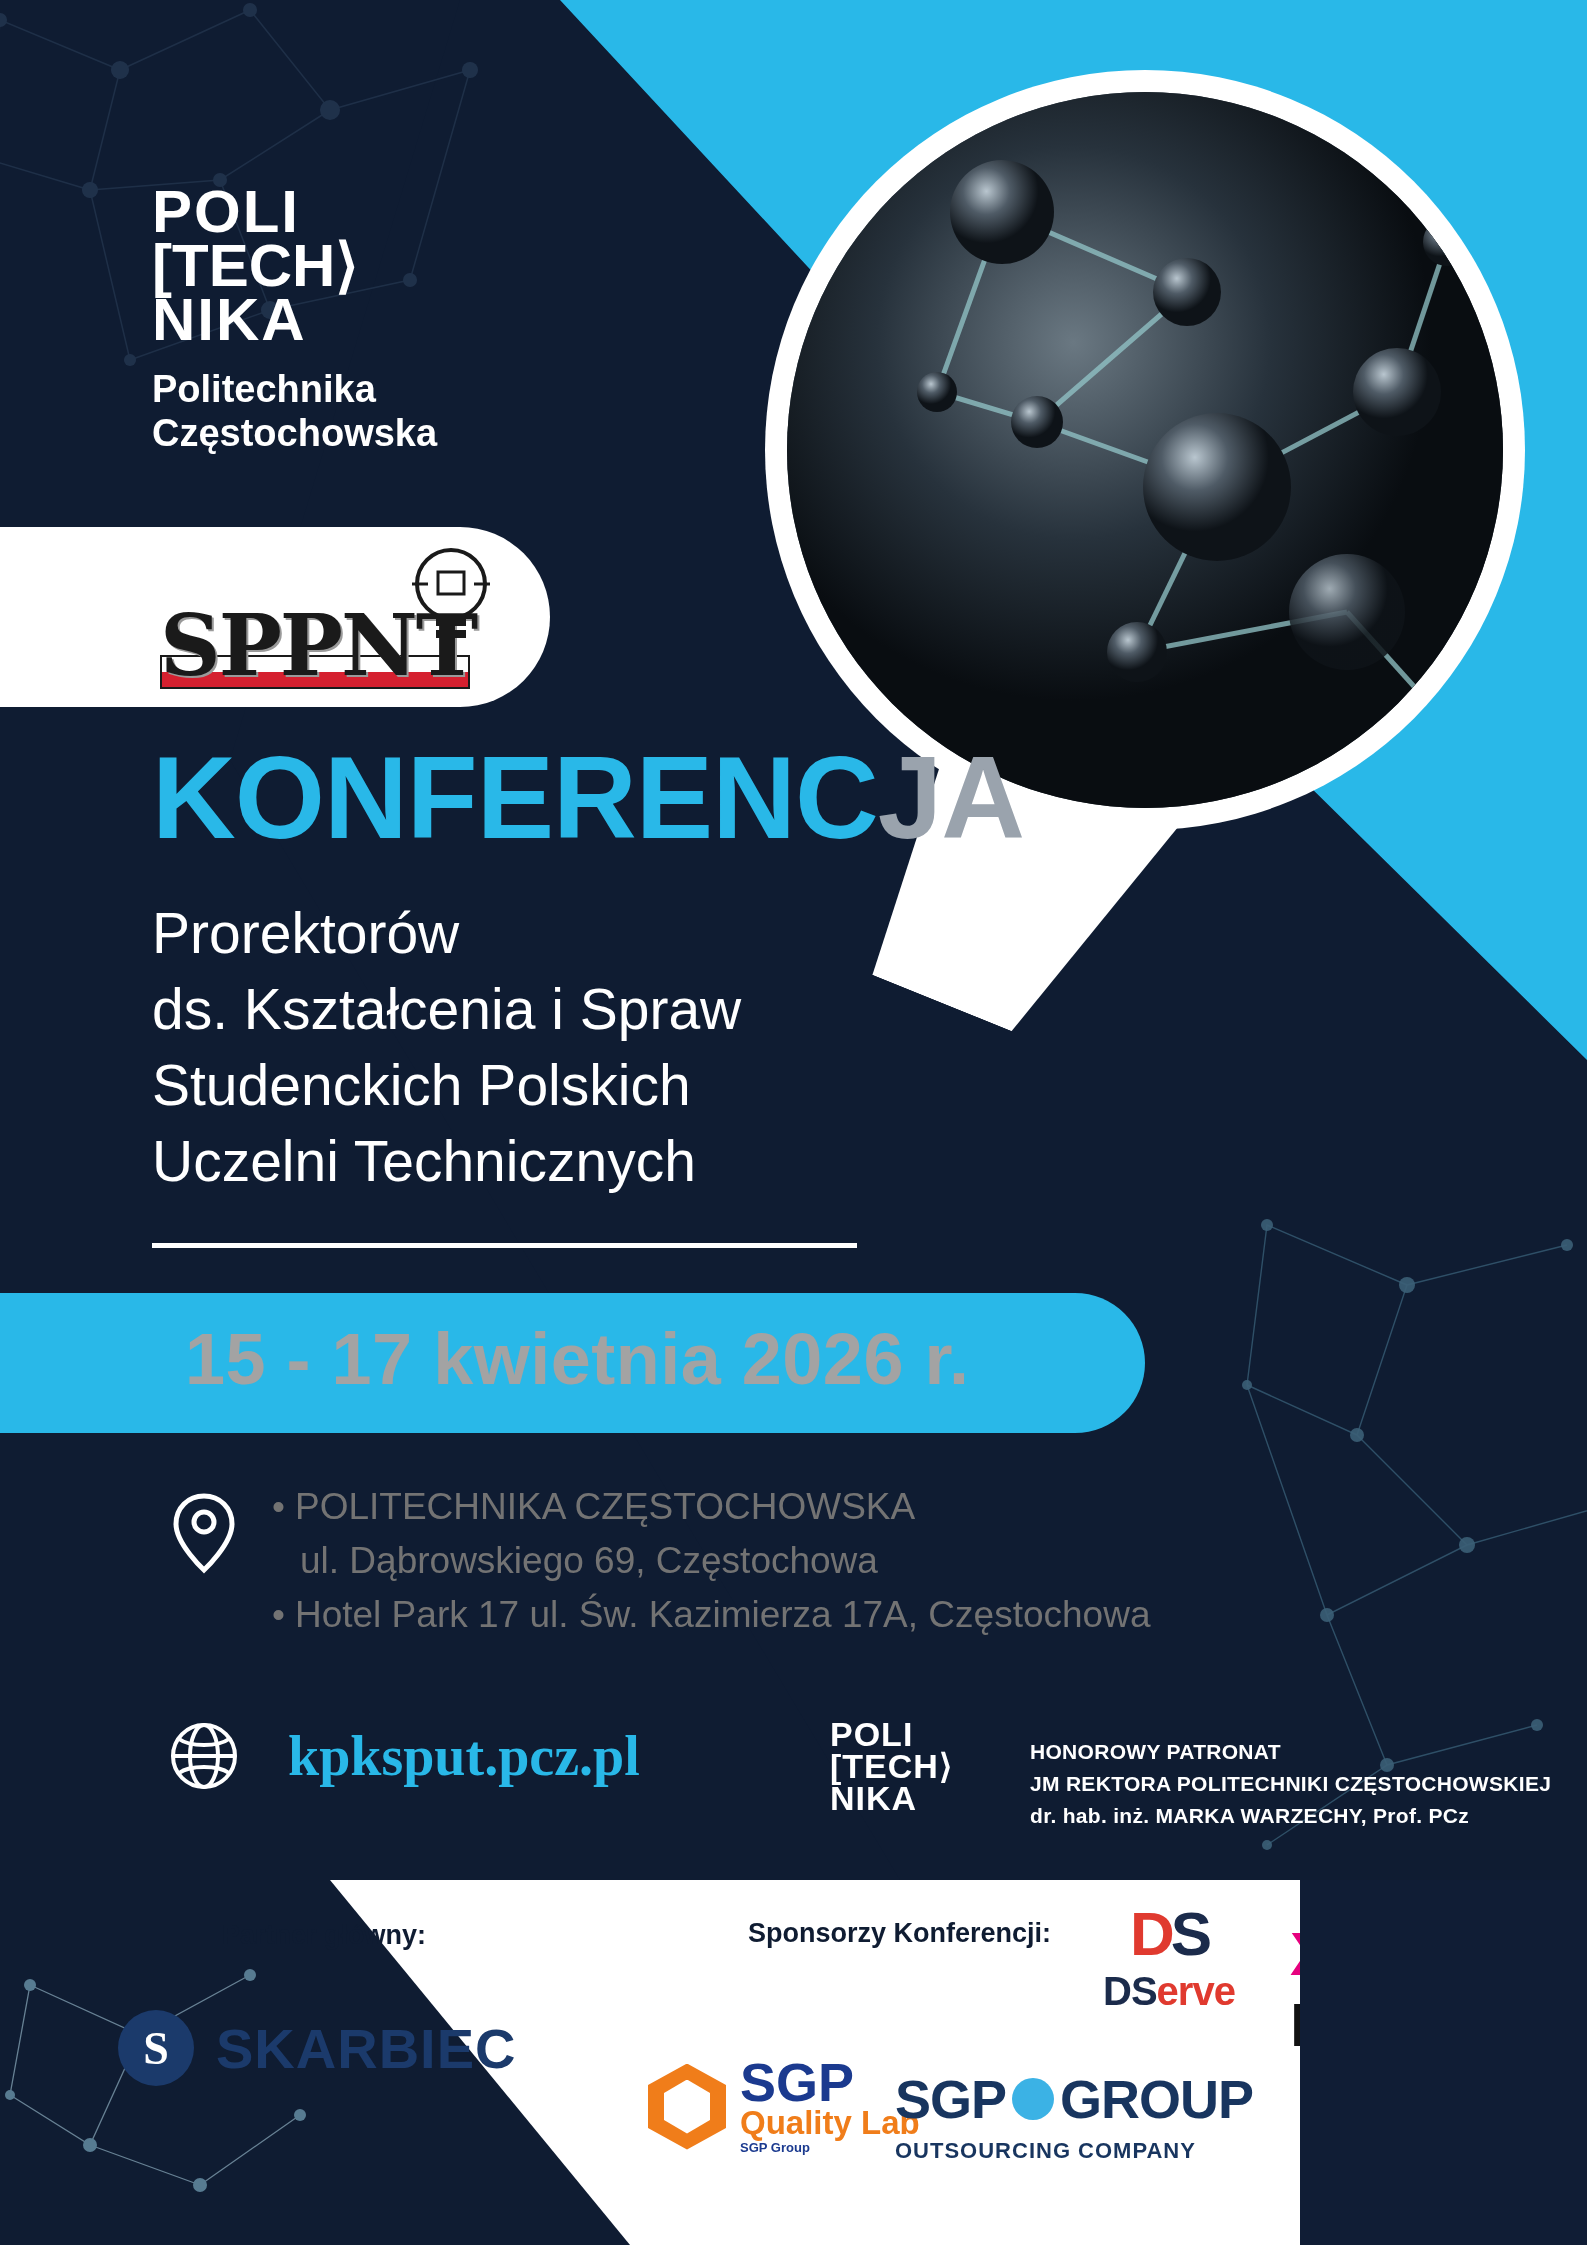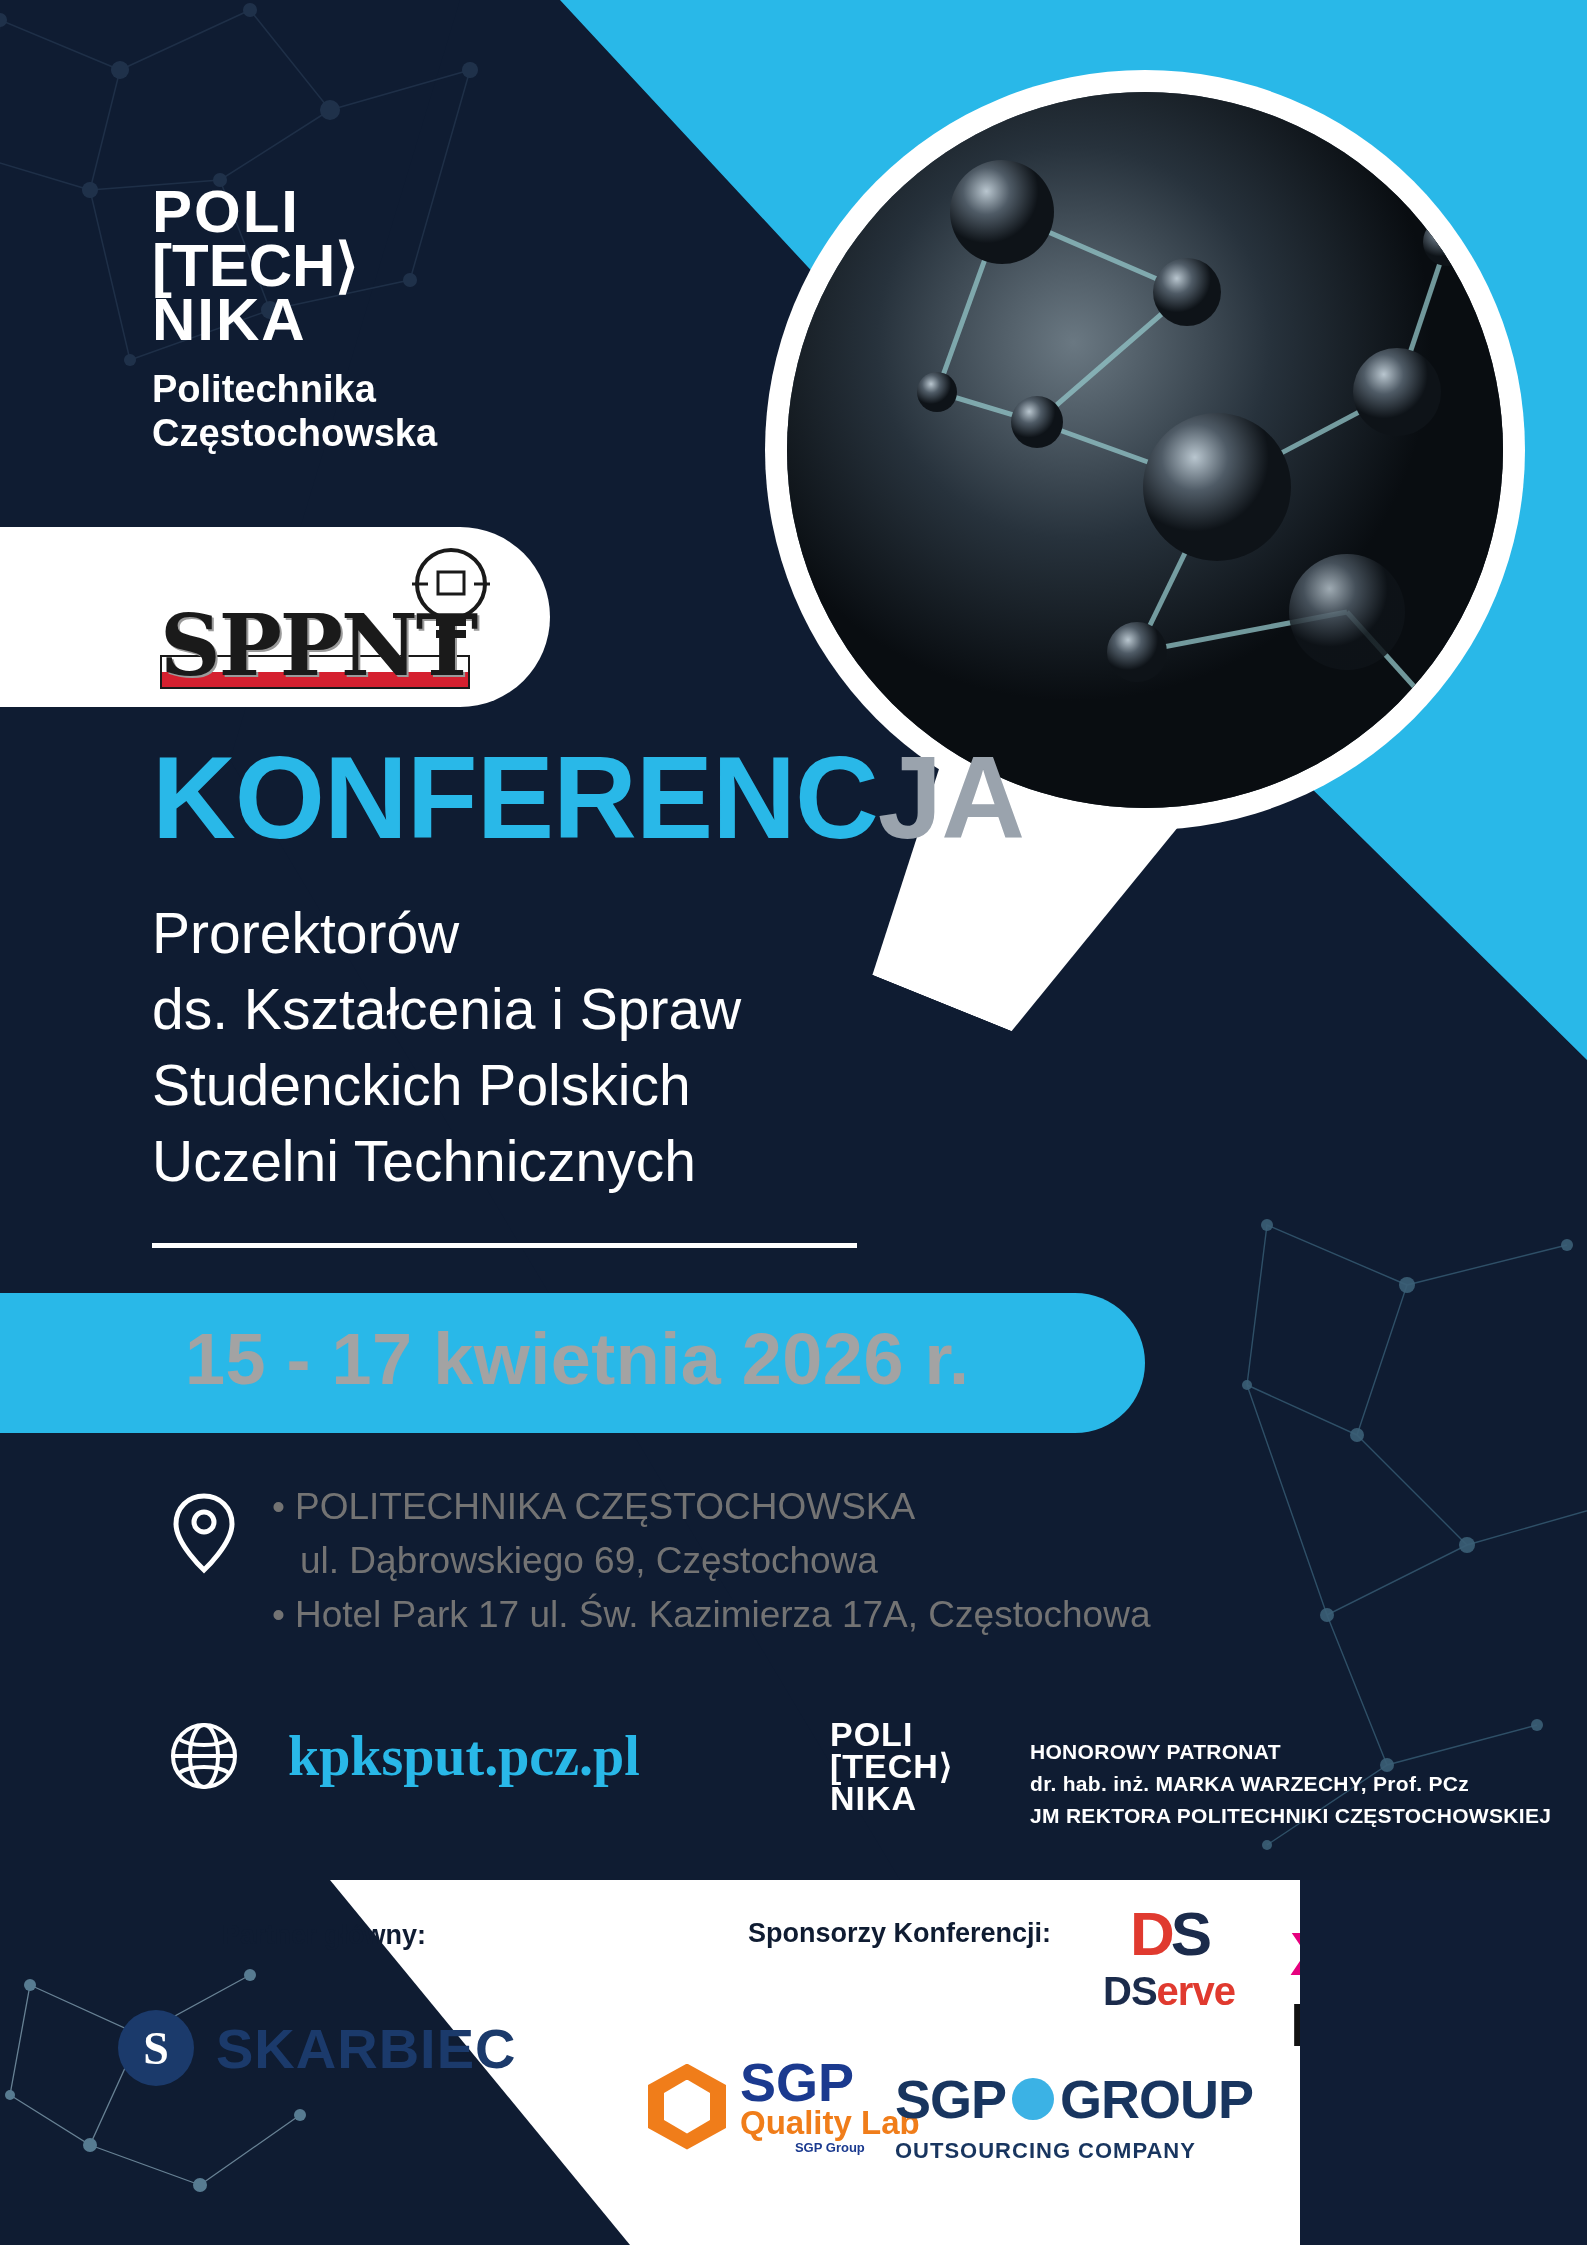--- a/index.html
+++ b/index.html
@@ -322,21 +322,21 @@
     position: relative;
   }
   .sgpq .hex::after {
     content:"";
     position:absolute; inset: 16px;
     background:#ffffff;
     clip-path: polygon(50% 0, 100% 25%, 100% 75%, 50% 100%, 0 75%, 0 25%);
   }
   .sgpq .txt .t1 { font-size: 54px; font-weight: 700; color: #1b3a8f; line-height: 48px; }
   .sgpq .txt .t2 { font-size: 33px; font-weight: 700; color: #f07d1a; line-height: 34px; }
-  .sgpq .txt .t3 { font-size: 13px; font-weight: 700; color: #1b3a8f; text-align: center; }
+  .sgpq .txt .t3 { font-size: 13px; font-weight: 700; color: #1b3a8f; text-align: left; }
 
   .sgpg {
     position: absolute;
     left: 895px; top: 188px;
   }
   .sgpg .row { display: flex; align-items: center; }
   .sgpg .t1 { font-size: 54px; font-weight: 700; color: #18355f; letter-spacing: -1px; }
   .sgpg .dot {
     width: 42px; height: 42px; border-radius: 50%;
     background: #3bb2e5; margin: 0 6px;
@@ -523,22 +523,22 @@
   </svg>
   <div class="web">kpksput.pcz.pl</div>
 
   <div class="patron-logo">
     <div>POLI</div>
     <div>[TECH⟩</div>
     <div>NIKA</div>
   </div>
   <div class="patron-text">
     <div>HONOROWY PATRONAT</div>
+    <div>JM REKTORA POLITECHNIKI CZĘSTOCHOWSKIEJ</div>
     <div>dr. hab. inż. MARKA WARZECHY, Prof. PCz</div>
-    <div>JM REKTORA POLITECHNIKI CZĘSTOCHOWSKIEJ</div>
   </div>
 
   <div class="bottom-band">
     <div class="bottom-wedge"></div>
 
     <svg class="band-dots" width="380" height="320" viewBox="0 0 380 320">
       <g stroke="#bfe6f5" stroke-width="1.3" fill="none">
         <path d="M30 60 L140 110 L90 220 L10 170 Z M140 110 L250 50 M90 220 L200 260 M200 260 L300 190"></path>
       </g>
       <g fill="#9fd9ef">

